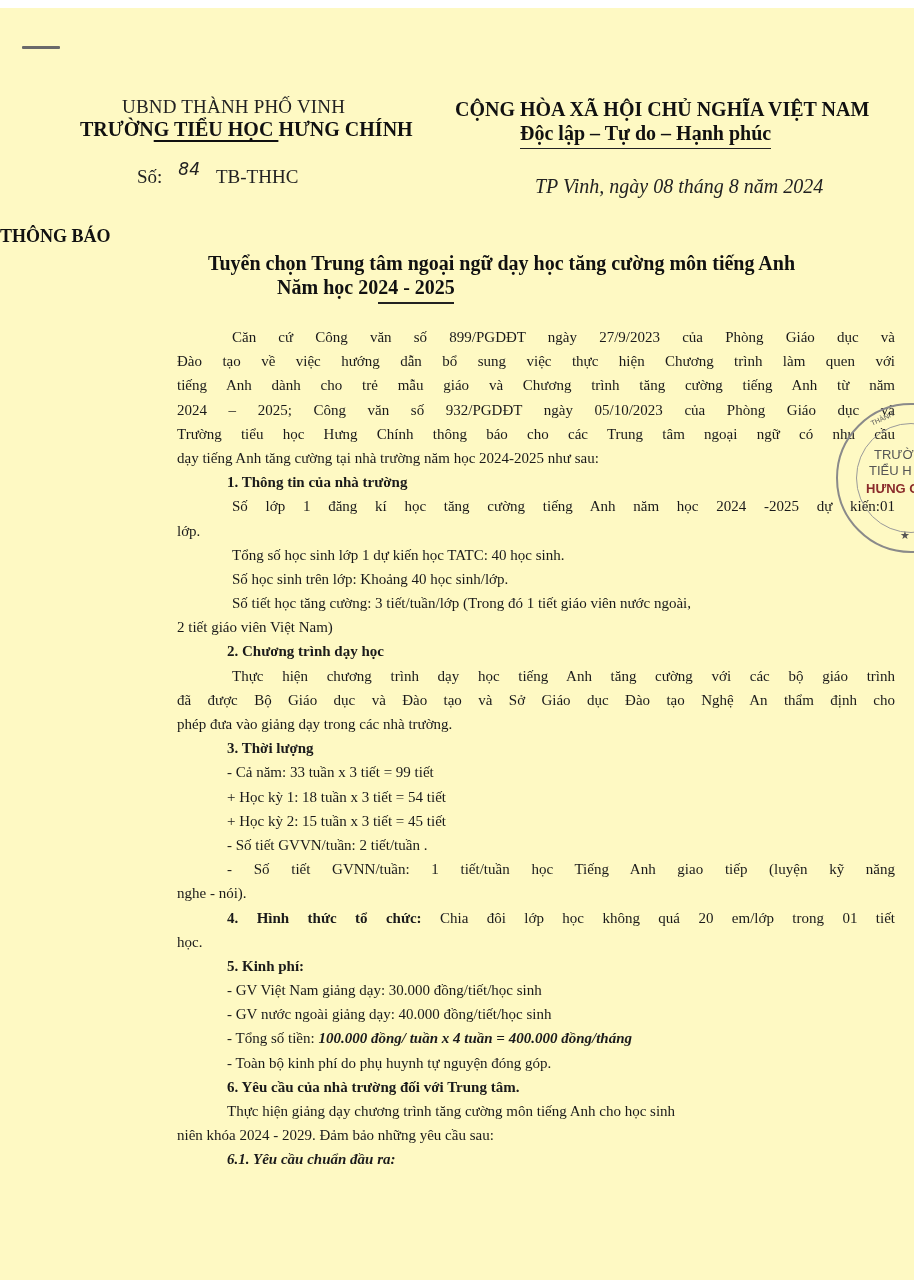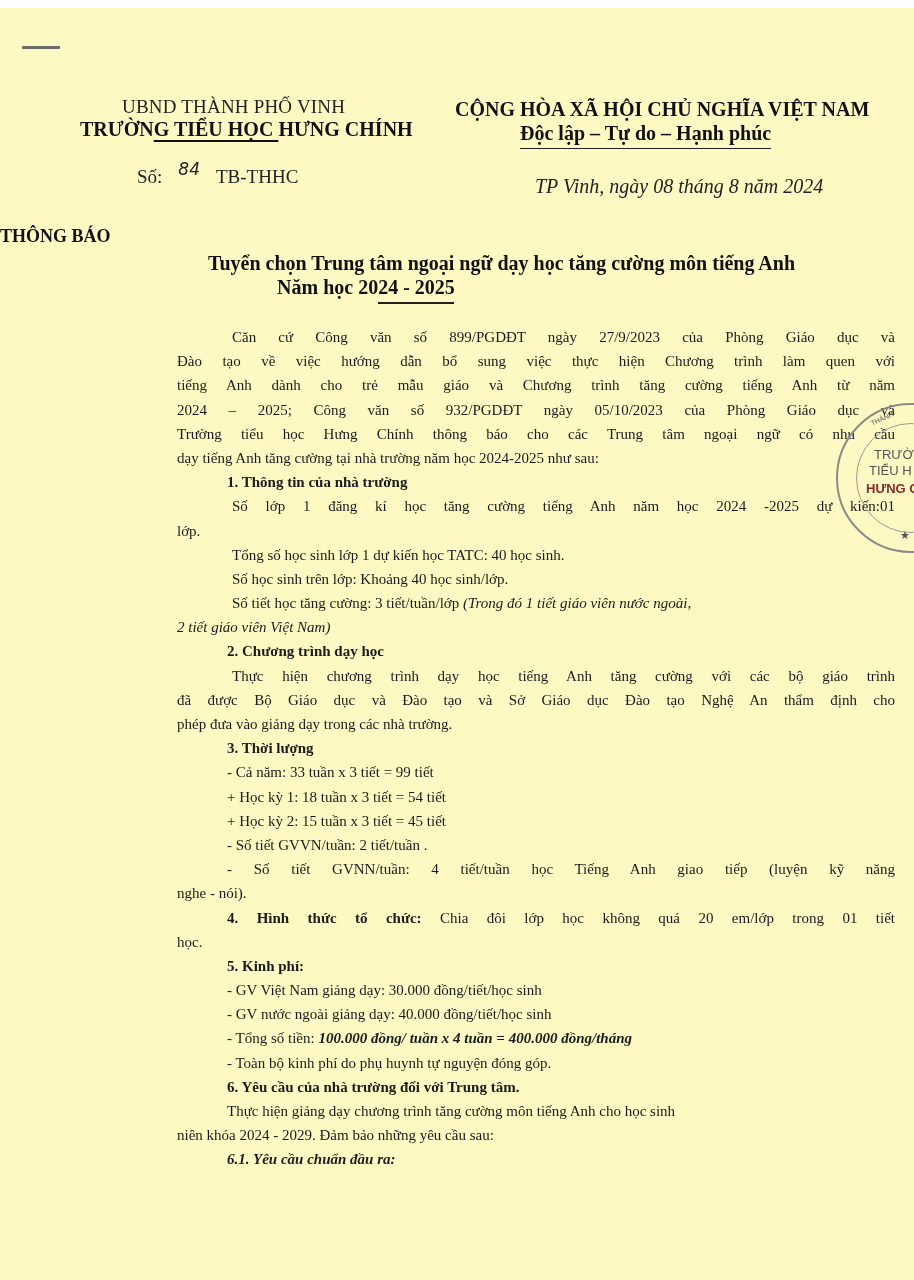--- a/index.html
+++ b/index.html
@@ -25,21 +25,21 @@
   .subtitle { left: 0; width: 907px; text-align: center; top: 244px; font-size: 20px; font-weight: bold; color: #111; margin-left: 48px; }
   .year { left: 0; width: 732px; text-align: center; top: 268px; font-size: 20px; font-weight: bold; color: #111; }
   .year-rule { position: absolute; left: 378px; top: 294px; width: 76px; height: 1.5px; background: #222; }
 
   .body { position: absolute; left: 145px; top: 317px; width: 718px; font-size: 15px; line-height: 24.2px; color: #1a1a1a; margin-left: 32px; }
   .line { white-space: nowrap; height: 24.2px; }
   .just { text-align: justify; text-align-last: justify; white-space: normal; }
   .ind1 { padding-left: 55px; }
   .ind2 { padding-left: 50px; }
   .b { font-weight: bold; }
-  .i { font-style: italic; }
+  .i { }
   .bi { font-weight: bold; font-style: italic; }
 
   .stamp {
     position: absolute; left: 836px; top: 395px; width: 150px; height: 150px;
     border-radius: 50%; border: 2px solid #8a8a8a; box-sizing: border-box;
   }
   .stamp-inner {
     position: absolute; left: 18px; top: 18px; width: 110px; height: 110px;
     border-radius: 50%; border: 1.5px solid #9a9a9a; box-sizing: border-box;
   }
@@ -99,21 +99,21 @@
       <div class="line just">đã được Bộ Giáo dục và Đào tạo và Sở Giáo dục Đào tạo Nghệ An thẩm định cho</div>
       <div class="line">phép đưa vào giảng dạy trong các nhà trường.</div>
     </div>
 
     <div>
       <div class="line ind2 b">3. Thời lượng</div>
       <div class="line ind2">- Cả năm: 33 tuần x 3 tiết  =  99 tiết</div>
       <div class="line ind2">+ Học kỳ 1: 18 tuần x 3 tiết  = 54 tiết</div>
       <div class="line ind2">+ Học kỳ 2: 15 tuần x 3 tiết  = 45 tiết</div>
       <div class="line ind2">-  Số tiết GVVN/tuần: 2 tiết/tuần .</div>
-      <div class="line just ind2">- Số tiết GVNN/tuần: 4 tiết/tuần học Tiếng Anh giao tiếp (luyện kỹ năng</div>
+      <div class="line just ind2">- Số tiết GVNN/tuần: 1 tiết/tuần học Tiếng Anh giao tiếp (luyện kỹ năng</div>
       <div class="line">nghe - nói).</div>
     </div>
 
     <div>
       <div class="line just ind2"><span class="b">4. Hình thức tổ chức:</span><span> Chia đôi lớp học không quá 20 em/lớp trong 01 tiết</span></div>
       <div class="line">học.</div>
     </div>
 
     <div>
       <div class="line ind2 b">5. Kinh phí:</div>

